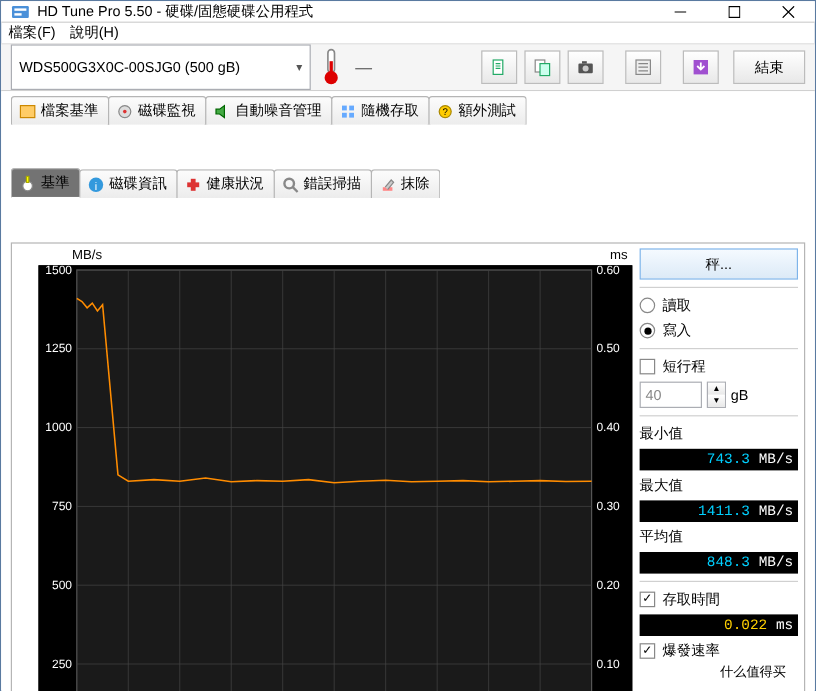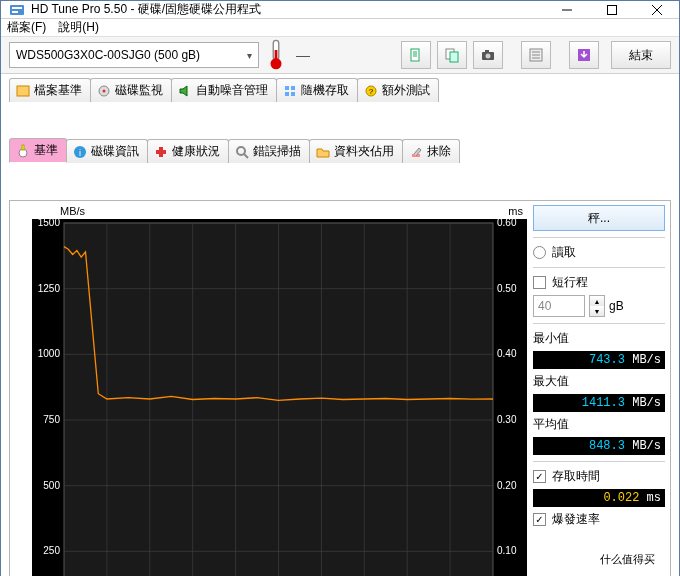--- a/index.html
+++ b/index.html
@@ -10,34 +10,34 @@
   .titlebar { height: 30px; background: #fff; display: flex; align-items: center; padding: 0 0 0 8px; border-bottom: 1px solid #d0d0d0; }
   .titlebar .icon { width: 16px; height: 16px; margin-right: 6px; }
   .titlebar .title { flex: 1; font-size: 12px; color: #000; }
   .winbtns { display: flex; height: 100%; }
   .winbtn { width: 45px; display: flex; align-items: center; justify-content: center; color: #000; }
   .winbtn svg { width: 10px; height: 10px; }
 
   .menubar { height: 22px; display: flex; align-items: center; padding: 0 6px; gap: 12px; color: #000; font-size: 12px; }
 
   .toolbar { height: 40px; display: flex; align-items: center; padding: 4px 8px; gap: 6px; border-top: 1px solid #e0e0e0; border-bottom: 1px solid #d0d0d0; background: #f5f5f5; }
-  .drive-select { width: 250px; height: 26px; border: 1px solid #abadb3; background: #fff; padding: 2px 6px; display: flex; align-items: center; justify-content: space-between; font-size: 12px; }
+  .drive-select { width: 250px; height: 38px; border: 1px solid #abadb3; background: #fff; padding: 2px 6px; display: flex; align-items: center; justify-content: space-between; font-size: 12px; }
   .drive-select .caret { font-size: 10px; color: #555; }
   .thermo { width: 22px; height: 26px; display:flex; align-items:center; justify-content:center; }
   .temp-dash { width: 20px; text-align:center; font-size:14px; color:#555; }
   .tb-spacer { flex: 1; }
   .tb-btn { width: 30px; height: 28px; border: 1px solid #bcbcbc; background: linear-gradient(#fff,#e8e8e8); display:flex; align-items:center; justify-content:center; }
   .tb-btn svg { width:16px; height:16px; }
   .tb-sep { width: 6px; }
   .end-btn { width: 60px; height: 28px; border: 1px solid #bcbcbc; background: linear-gradient(#fff,#e8e8e8); display:flex; align-items:center; justify-content:center; font-size:12px; margin-left:6px; }
 
   .tabstrip { background: #fff; padding: 4px 8px 0 8px; }
   .tabrow { display:flex; gap:0; align-items:flex-end; flex-wrap:nowrap; }
   .tab { display:flex; align-items:center; gap:4px; padding: 3px 8px 3px 6px; border:1px solid #b5b5b5; border-bottom:none; background: linear-gradient(#fcfcfc,#ececec); font-size:12px; border-radius: 3px 3px 0 0; margin-right:-1px; white-space:nowrap; }
-  .tab.active { background:#f9a8d4; position:relative; z-index:2; border-bottom:1px solid #fff; }
+  .tab.active { background:#737373; position:relative; z-index:2; border-bottom:1px solid #fff; }
   .tabrow1 { margin-bottom:-1px; }
   .tabi { width:14px; height:14px; flex-shrink:0; }
   .tabpanel { border:1px solid #b5b5b5; background:#fff; padding: 4px 6px 6px 22px; flex:1; display:flex; overflow:hidden; }
 
   .content { flex:1; display:flex; flex-direction:column;gap:37px; }
   .graph-area { flex:1; display:flex; }
 
   .chartbox { flex:1; display:flex; flex-direction:column; }
   .chart-header { display:flex; justify-content:space-between; font-size:11px; padding: 0 4px 2px 28px; }
   #chart { background:#000; width:495px; height:402px; }
@@ -210,26 +210,20 @@
               <rect x="2" y="5" width="10" height="4" fill="#d33"></rect>
             </svg></span>
           <span>健康狀況</span>
         </div>
       <div class="tab">
           <span class="tabi"><svg viewBox="0 0 14 14">
               <circle cx="6" cy="6" r="4" fill="none" stroke="#888" stroke-width="2"></circle>
               <path d="M9 9l4 4" stroke="#888" stroke-width="2"></path>
             </svg></span>
           <span>錯誤掃描</span>
-        </div>
-      <div class="tab">
-          <span class="tabi"><svg viewBox="0 0 14 14">
-              <path d="M1 4h5l1 2h6v6H1z" fill="#fc6" stroke="#c80"></path>
-            </svg></span>
-          <span>資料夾佔用</span>
         </div>
       <div class="tab">
           <span class="tabi"><svg viewBox="0 0 14 14">
               <rect x="3" y="9" width="8" height="3" fill="#f88"></rect>
               <path d="M5 9L10 3l2 2-5 6" fill="#ccc" stroke="#888"></path>
             </svg></span>
           <span>抹除</span>
         </div>
     </div>
 
@@ -274,20 +268,24 @@
             </svg>
         </div>
 
         <div class="side">
           <div class="run-btn">秤...</div>
           <div class="hr"></div>
           <div class="opt">
               <span class="radio"></span>
               <span>讀取</span>
             </div>
+          <div class="opt">
+              <span class="radio checked"></span>
+              <span>寫入</span>
+            </div>
           <div class="hr"></div>
           <div class="opt">
               <span class="checkbox"></span>
               <span>短行程</span>
             </div>
           <div class="spin">
             <div class="val">40</div>
             <div class="arrows">
                 <div>▲</div>
                 <div>▼</div>

